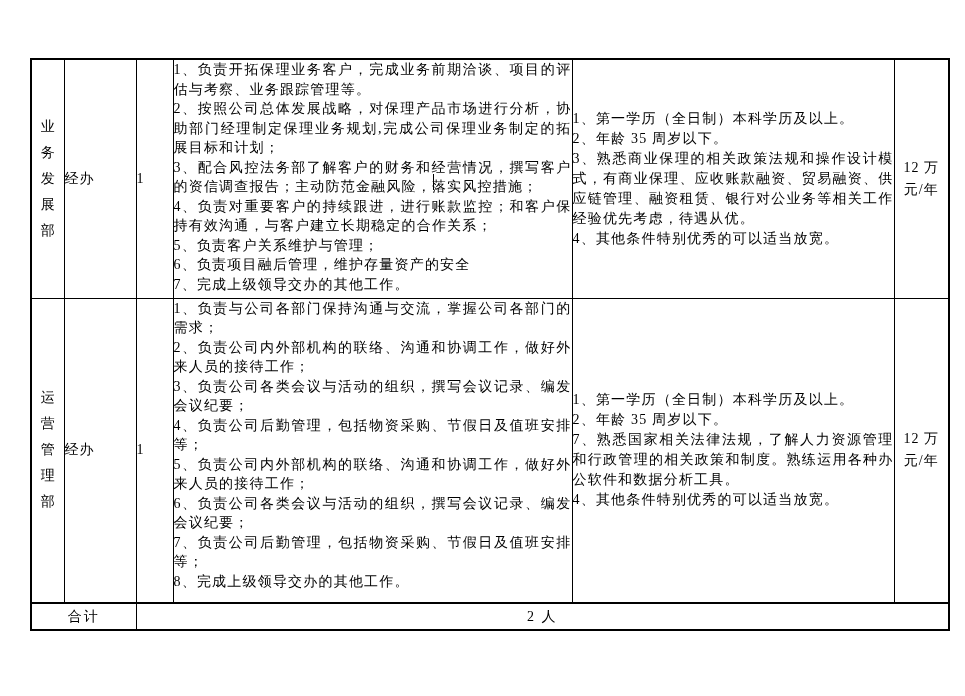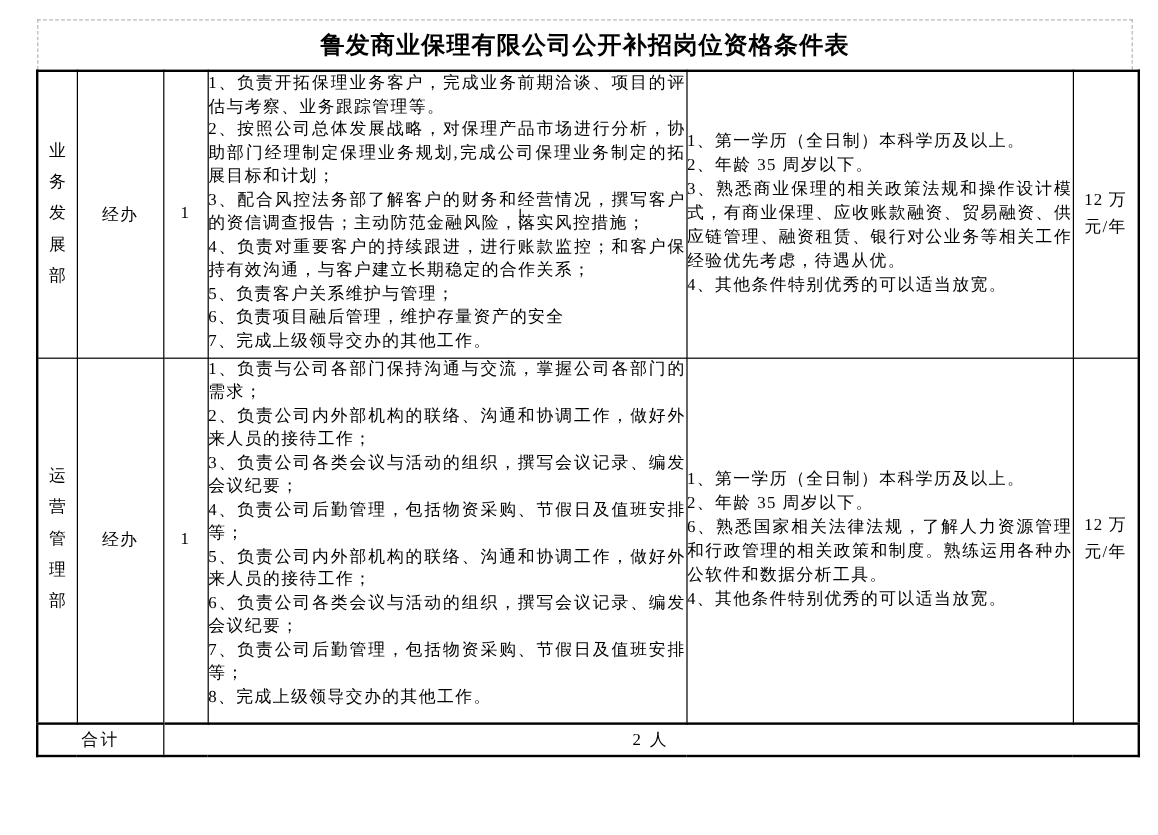--- a/index.html
+++ b/index.html
@@ -37,21 +37,21 @@
   tr.row-1 { height:239px; }
   tr.row-2 { height:305px; }
   tr.row-total { height:27px; }
   tr.row-total td { border-top:2px solid #000;text-align:center; }
 
   .cell-dept { text-align:center; vertical-align:middle; }
   .vtext {
     width:16px; margin:16px auto; font-size:14px; line-height:26px;
     word-break:break-all; text-align:center; letter-spacing:0;
   }
-  .cell-pos, .cell-count { text-align:center; vertical-align:middle; font-size:14px; letter-spacing:1px; }
+  .cell-pos, .cell-count { text-align:left; vertical-align:middle; font-size:14px; letter-spacing:1px; }
   .cell-duties { vertical-align:top; padding:3px 6px 2px 8px; }
   .cell-quals  { vertical-align:middle; padding:2px 8px 2px 8px; }
   .duty-item, .qual-item {
     margin:0; font-size:14px; line-height:19.5px;
     text-align:justify; letter-spacing:1.2px;
   }
   .cell-quals p { line-height:20px; }
   .cell-salary {
     text-align:center; vertical-align:middle; font-size:14px;
     line-height:22px; padding:0 5px; letter-spacing:1px;
@@ -59,23 +59,20 @@
   .total-label { text-align:center; vertical-align:middle; font-size:14px; letter-spacing:2px; }
   .total-value { text-align:left; vertical-align:middle; padding-left:32px; font-size:14px; letter-spacing:2px; }
 
   .text-cursor { position:absolute; left:433px; top:174px; width:1px; height:16px; background:#000; }
 </style>
 </head>
 <body>
 
 <div class="page">
 
-  <div class="title-box">
-    <div class="title">鲁发商业保理有限公司公开补招岗位资格条件表</div>
-  </div>
 
   <table class="main">
     <colgroup>
       <col style="width:33px">
         <col style="width:72px">
         <col style="width:37px">
       <col style="width:399px">
         <col style="width:322px">
         <col style="width:55px">
     </colgroup>
@@ -125,21 +122,21 @@
               <p class="duty-item">5、负责公司内外部机构的联络、沟通和协调工作，做好外来人员的接待工作；</p>
               <p class="duty-item">6、负责公司各类会议与活动的组织，撰写会议记录、编发会议纪要；</p>
               <p class="duty-item">7、负责公司后勤管理，包括物资采购、节假日及值班安排等；</p>
               <p class="duty-item">8、完成上级领导交办的其他工作。</p>
             </div>
       </td>
       <td class="cell-quals">
         <div>
               <p class="qual-item">1、第一学历（全日制）本科学历及以上。</p>
               <p class="qual-item">2、年龄 35 周岁以下。</p>
-              <p class="qual-item">6、熟悉国家相关法律法规，了解人力资源管理和行政管理的相关政策和制度。熟练运用各种办公软件和数据分析工具。</p>
+              <p class="qual-item">7、熟悉国家相关法律法规，了解人力资源管理和行政管理的相关政策和制度。熟练运用各种办公软件和数据分析工具。</p>
               <p class="qual-item">4、其他条件特别优秀的可以适当放宽。</p>
             </div>
       </td>
       <td class="cell-salary">12 万元/年</td>
     </tr>
 
     <tr class="row-total">
       <td class="total-label" colspan="2">合计</td>
       <td class="total-value" colspan="4">2 人</td>
     </tr>

